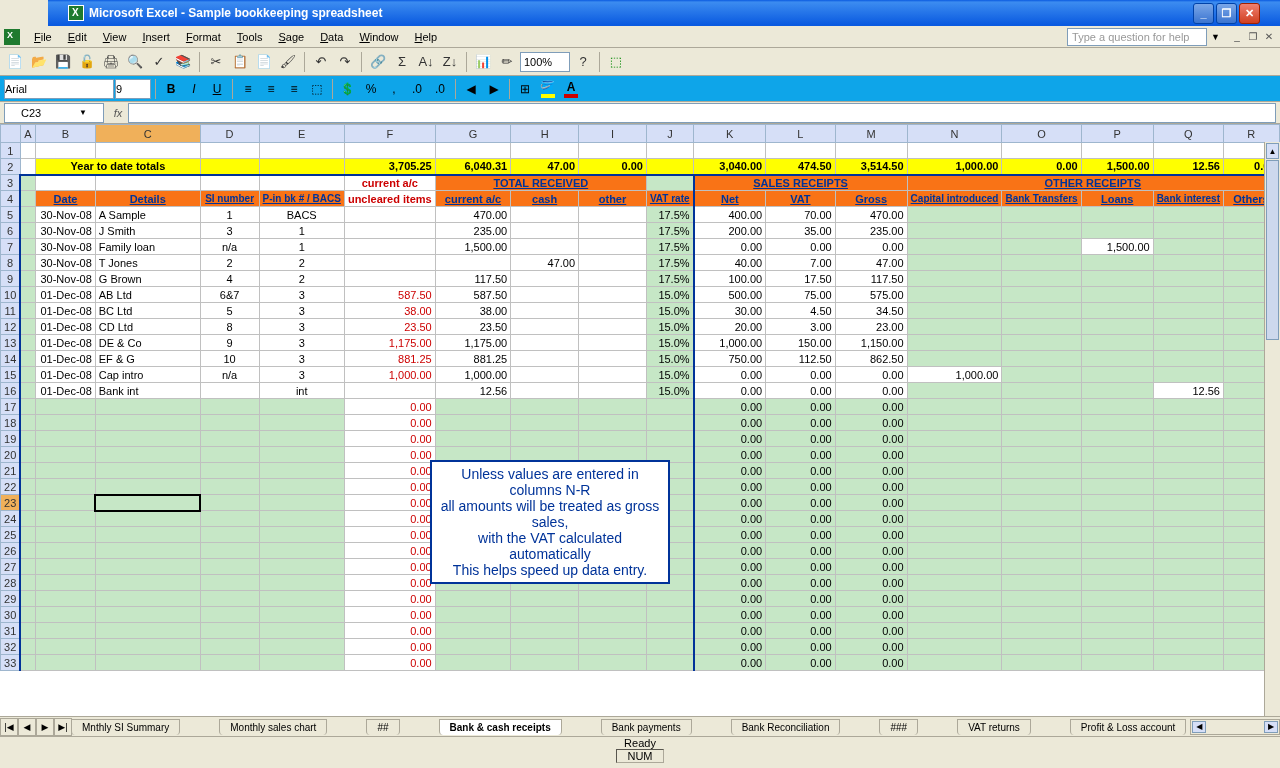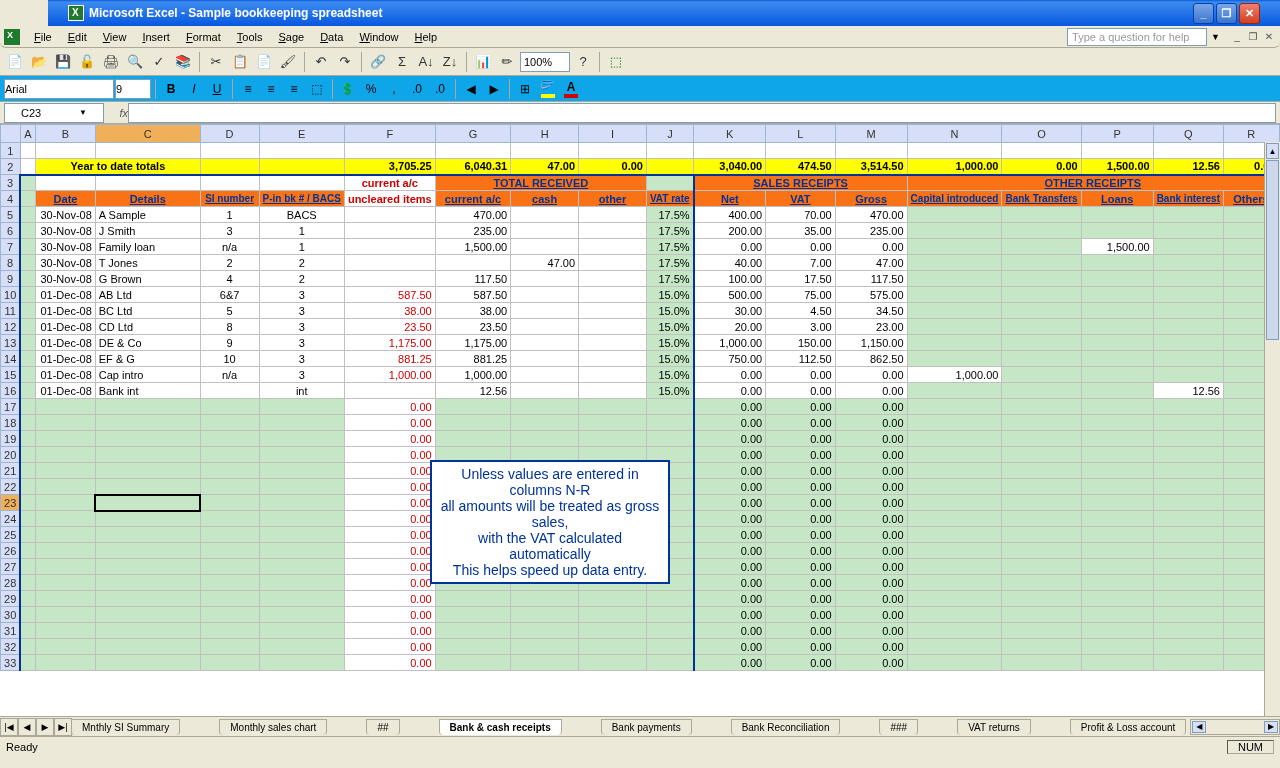--- a/index.html
+++ b/index.html
@@ -4,38 +4,38 @@
 <style>
 * { margin:0; padding:0; box-sizing:border-box; font-family:Tahoma,Arial,sans-serif; }
 body { background:#ece9d8; font-size:11px; overflow:hidden; width:1280px; height:768px; }
 .titlebar { background:linear-gradient(#0a5ae0,#3c8cf0 8%,#0a5ae0 95%); height:26px; display:flex; align-items:center; padding:0 20px; color:#fff;margin-left:48px; }
 .titlebar .icon { width:16px; height:16px; background:#1f7a2e; border:1px solid #fff; margin-right:5px; position:relative; }
 .titlebar .icon::after { content:"X"; position:absolute; font-size:10px; font-weight:bold; color:#fff; top:1px; left:3px; }
 .titlebar .title { font-weight:bold; font-size:12px; flex:1; }
 .winbtns { display:flex; gap:2px; }
 .winbtn { width:21px; height:21px; background:linear-gradient(#7ba7e8,#3a74d0); border:1px solid #0042a9; border-radius:3px; color:#fff; display:flex; align-items:center; justify-content:center; font-weight:bold; font-size:11px; cursor:pointer; }
 .winbtn.close { background:linear-gradient(#f08070,#d04020); border-color:#a02000; }
-.menubar { background:#ece9d8; height:22px; display:flex; align-items:center; padding:0 4px; border-bottom:1px solid #aca899;border-radius:6px; }
+.menubar { background:#ece9d8; height:22px; display:flex; align-items:center; padding:0 4px; border-bottom:1px solid #aca899; }
 .menubar .appicon { width:16px; height:16px; background:#1f7a2e; margin-right:6px; position:relative; }
 .menubar .appicon::after{content:"X";position:absolute;font-size:9px;color:#fff;top:1px;left:3px;font-weight:bold;}
 .menuitem { padding:2px 8px; cursor:pointer; }
 .menuitem u { text-decoration:underline; }
 .helpbox { margin-left:auto; display:flex; align-items:center; gap:4px; }
 .helpinput { width:140px; height:18px; border:1px solid #7f9db9; font-size:11px; padding:0 4px; color:#999; }
 .wctrl { display:flex; gap:2px; margin-left:6px; }
 .wctrl span { width:14px; height:14px; display:flex; align-items:center; justify-content:center; cursor:pointer; font-size:10px; color:#555; }
 .toolbar { background:#ece9d8; height:28px; display:flex; align-items:center; padding:0 4px; gap:2px; border-bottom:1px solid #aca899; }
 .tbtn { width:22px; height:22px; border:1px solid transparent; display:flex; align-items:center; justify-content:center; cursor:pointer; font-size:13px; color:#333; border-radius:2px; }
 .tsep { width:1px; height:20px; background:#aca899; margin:0 3px; }
 .fmtbar { background:#0ea5e9; height:26px; display:flex; align-items:center; padding:0 4px; gap:1px; border-bottom:1px solid #aca899; }
 .fontsel { height:20px; border:1px solid #7f9db9; font-size:11px; background:#fff; }
 .fbtn { width:22px; height:22px; border:1px solid transparent; display:flex; align-items:center; justify-content:center; cursor:pointer; font-size:12px; }
 .fxbar { background:#ece9d8; height:22px; display:flex; align-items:center; border-bottom:1px solid #aca899; }
 .namebox { width:100px; height:20px; border:1px solid #7f9db9; background:#fff; margin:0 4px; padding:0 16px; display:flex; align-items:center; }
-.fxicon { width:20px; font-style:italic; color:#555; text-align:right; }
+.fxicon { width:20px; font-style:italic; color:#555; text-align:center; }
 .fxinput { flex:1; height:20px; border:1px solid #7f9db9; background:#fff; margin-right:4px; padding:0 4px; }
 .grid { position:relative; background:#fff; height:592px; overflow:hidden; }
 table { border-collapse:collapse; table-layout:fixed; }
 .colhdr th { background:#d6dff7; border:1px solid #9eb6ce; height:18px; font-weight:normal; font-size:11px; color:#333; text-align:center; }
 .colhdr th.sel { background:#f0b05a; }
 .rowhdr { background:#d6dff7; border:1px solid #9eb6ce; width:22px; text-align:center; font-size:11px; color:#333; font-weight:normal; }
 .rowhdr.sel { background:#f0b05a; }
 td { border:1px solid #c0c0c0; height:16px; font-size:11px; padding:0 3px; overflow:hidden; white-space:nowrap; }
 .yel { background:#ffff00; font-weight:bold; text-align:center; }
 .yel.r { text-align:right; }
@@ -44,21 +44,21 @@
 .hdr-blue { color:#003399; font-weight:bold; text-align:center; background:#f97316;text-decoration:underline; }
 .hdr-red { color:#cc0000; font-weight:bold; text-align:center; background:#fff; }
 .val-r { text-align:right; }
 .val-red { color:#cc0000; text-align:right; }
 .tabsbar { background:#ece9d8; height:20px; display:flex; align-items:center; border-top:1px solid #aca899; font-size:10px; }
 .navbtns { display:flex; }
 .navbtn { width:18px; height:18px; border:1px solid #aca899; background:#ece9d8; display:flex; align-items:center; justify-content:center; cursor:pointer; font-size:9px; }
 .tab { padding:2px 10px; background:#ece9d8; border:1px solid #aca899; border-bottom:none; cursor:pointer; white-space:nowrap; border-radius:0 0 4px 4px; margin-left:-1px; }
 .tab.active { background:#fff; font-weight:bold; }
 .hscroll { flex:1; height:16px; background:#ece9d8; border:1px solid #aca899; margin-left:4px; position:relative; }
-.statusbar { background:#ece9d8; height:20px; display:flex; align-items:center; padding:0 6px; font-size:11px; border-top:1px solid #aca899; }
+.statusbar { background:#ece9d8; height:20px; display:flex; align-items:center; padding:0 6px; font-size:11px; border-top:1px solid #aca899;flex-direction:column; }
 .statusbar .spacer { flex:1; }
 .numind { border:1px inset #aca899; padding:0 10px; }
 .callout { position:absolute; border:2px solid #003399; background:#fff; padding:4px 6px; color:#003399; font-size:14px; text-align:center; width:240px; }
 .zoom { width:50px; height:20px; border:1px solid #7f9db9; font-size:11px; padding:0 3px; }
 .bthick-l { border-left:2px solid #003399 !important; }
 .bthick-r { border-right:2px solid #003399 !important; }
 .bthick-t { border-top:2px solid #003399 !important; }
 .vscroll { position:absolute; right:0; top:18px; width:16px; bottom:0; background:#ece9d8; border-left:1px solid #aca899; }
 .vscroll .thumb { background:#cdd8ed; border:1px solid #7f9db9; margin:1px; height:180px; }
 .vscroll .arr { height:16px; background:#d6dff7; border:1px solid #7f9db9; margin:1px; display:flex; align-items:center; justify-content:center; font-size:8px; }

